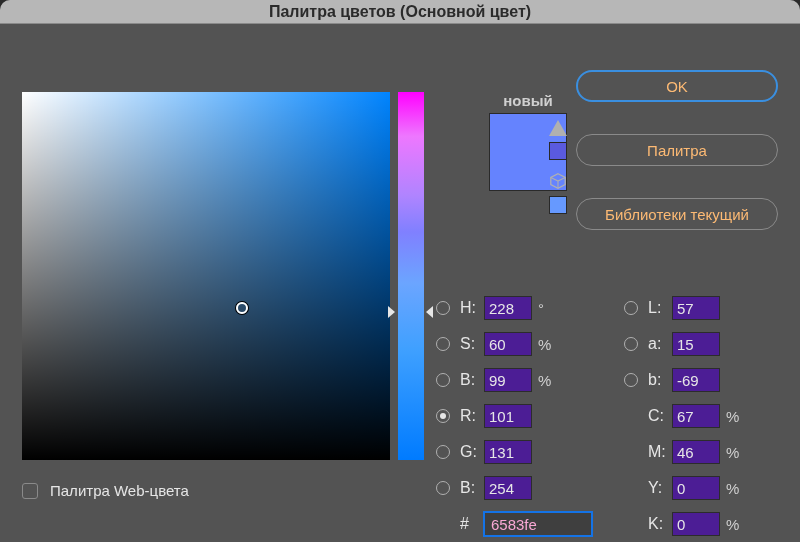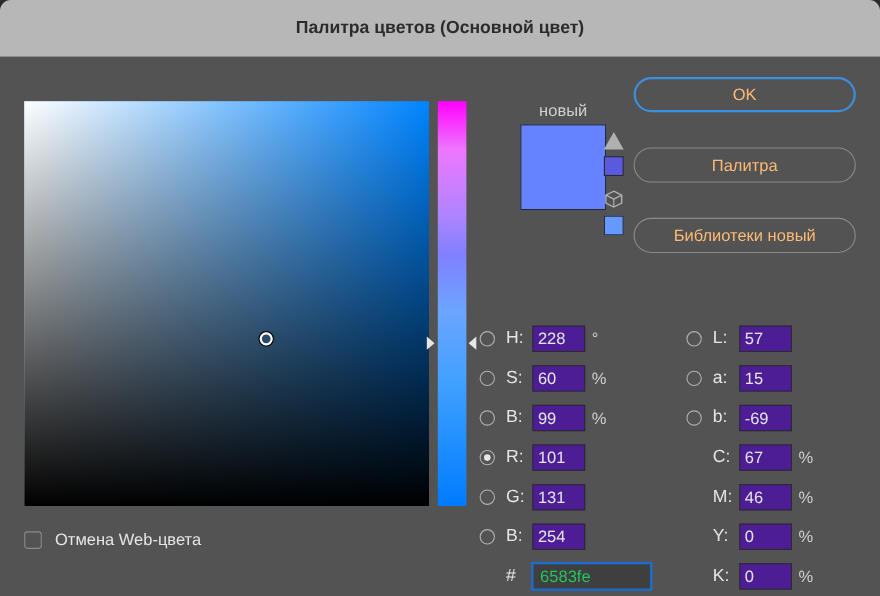--- a/index.html
+++ b/index.html
@@ -1,36 +1,36 @@
 <!DOCTYPE html>
 <html><head>
 <meta charset="utf-8">
 <style>
   * { box-sizing: border-box; margin: 0; padding: 0; font-family: -apple-system, "Helvetica Neue", Arial, sans-serif; }
   body { background: #2a2a2a; width: 800px; height: 542px; overflow: hidden; position: relative; }
   .window { background: #535353; border-radius: 10px 10px 0 0; width: 800px; height: 542px; position: relative; }
-  .titlebar { height: 52px; background: #b7b7b7; border-radius: 10px 10px 0 0; display:flex; align-items:center; justify-content:center; font-size: 16px; color:#2b2b2b; font-weight:600; border-bottom:1px solid #8a8a8a;}
+  .titlebar { height: 24px; background: #b7b7b7; border-radius: 10px 10px 0 0; display:flex; align-items:center; justify-content:center; font-size: 16px; color:#2b2b2b; font-weight:600; border-bottom:1px solid #8a8a8a;}
   .body { position:absolute; top:40px; left:0; right:0; bottom:0; padding:0; color:#e6e6e6; }
   .satval {
     position:absolute; left:22px; top:52px; width:368px; height:368px;
     background:
       linear-gradient(to top, #000, rgba(0,0,0,0)),
       linear-gradient(to right, #fff, rgba(255,255,255,0)),
       #0084ff;
   }
   .sv-cursor { position:absolute; width:12px; height:12px; border:2px solid #fff; border-radius:50%; box-shadow:0 0 0 1px #000; transform:translate(-50%,-50%); }
   .hue {
     position:absolute; left:398px; top:52px; width:26px; height:368px;
     background: linear-gradient(to bottom,
       #ff00ff 0%, #ee77ff 12%, #b084ff 28%, #8080ff 38%, #6ba5ff 52%, #3fa0ff 70%, #007bff 100%);
   }
   .hue-tr { position:absolute; width:0; height:0; }
   .hue-tr.left { border-top:6px solid transparent; border-bottom:6px solid transparent; border-left:7px solid #e6e6e6; }
   .hue-tr.right { border-top:6px solid transparent; border-bottom:6px solid transparent; border-right:7px solid #e6e6e6; }
-  .preview-wrap { position:absolute; left:452px; top:52px; width:120px; }
+  .preview-wrap { position:absolute; left:468px; top:52px; width:120px;font-weight:bold; }
   .preview-label { text-align:center; font-size:15px; color:#d0d0d0; margin-bottom:4px;}
   .preview-swatch { width:78px; height:78px; border:1px solid #2a2a2a; margin:0 auto; }
   
   .warn-col { position:absolute; left:547px; top:80px; width:24px; }
   .warn-tri { width:0;height:0;border-left:9px solid transparent;border-right:9px solid transparent;border-bottom:16px solid #b0b0b0; margin-bottom:6px; margin-left:2px;}
   .small-sw { width:18px; height:18px; border:1px solid #292929; margin-bottom:12px; margin-left:2px;}
   .cube { width:18px; height:18px; margin-bottom:6px; margin-left:2px; position:relative; }
   .cube svg { width:18px; height:18px; }
   
   .btns { position:absolute; right:22px; top:30px; width:202px; }
@@ -44,21 +44,21 @@
   .fields { position:absolute; left:436px; top:250px; width:350px; }
   .row { display:flex; align-items:center; height:36px; }
   .radio { width:14px; height:14px; border:1.5px solid #b0b0b0; border-radius:50%; margin-right:10px; display:flex; align-items:center; justify-content:center; flex-shrink:0;}
   .radio.sel::after { content:""; width:6px; height:6px; border-radius:50%; background:#e6e6e6; }
   .radio-spacer { width:14px; margin-right:10px; flex-shrink:0;}
   .lbl { width:24px; font-size:16px; color:#e6e6e6; text-align:left; }
   .inp { width:48px; height:24px; background:#4c1d95; border:1px solid #2c2c2c; color:#e6e6e6; font-size:15px; padding:0 4px; text-align:left;}
   .unit { width:20px; font-size:15px; color:#d0d0d0; margin-left:6px;}
   .hashrow { display:flex; align-items:center; margin-top:6px;}
   .hashlbl { width:24px; font-size:16px; color:#e6e6e6; margin-left:24px;}
-  .hexinp { width:108px; height:24px; background:#3f3f3f; border:1px solid #1473e6; outline:1px solid #1473e6; color:#22c55e; font-size:15px; padding:0 6px;}
+  .hexinp { width:108px; height:24px; background:#3f3f3f; border:1px solid #1473e6; outline:1px solid #1473e6; color:#f9a8d4; font-size:15px; padding:0 6px;}
   .colr2 { position:absolute; left:624px; top:250px; width:170px;}
 </style>
 </head>
 <body>
 
 <div class="window">
   <div class="titlebar">Палитра цветов (Основной цвет)</div>
   <div class="body">
 
     <div class="satval">
@@ -84,26 +84,26 @@
             <line x1="18" y1="6" x2="10" y2="10" stroke="#b0b0b0" stroke-width="1.2"></line>
             <line x1="10" y1="10" x2="10" y2="18" stroke="#b0b0b0" stroke-width="1.2"></line>
           </svg>
       </div>
       <div class="small-sw" style="background:#6699ff;"></div>
     </div>
 
     <div class="btns">
       <div class="btn primary">OK</div>
       <div class="btn">Палитра</div>
-      <div class="btn">Библиотеки новый</div>
+      <div class="btn">Библиотеки текущий</div>
     </div>
 
     <div class="webonly">
       <div class="chk"></div>
-      <span>Отмена Web-цвета</span>
+      <span>Палитра Web-цвета</span>
     </div>
 
     <div class="fields">
       <div class="row">
         <div class="radio"></div>
         <span class="lbl">H:</span>
         <input class="inp" value="228" style="">
         <span class="unit">°</span>
       </div>
       <div class="row">

